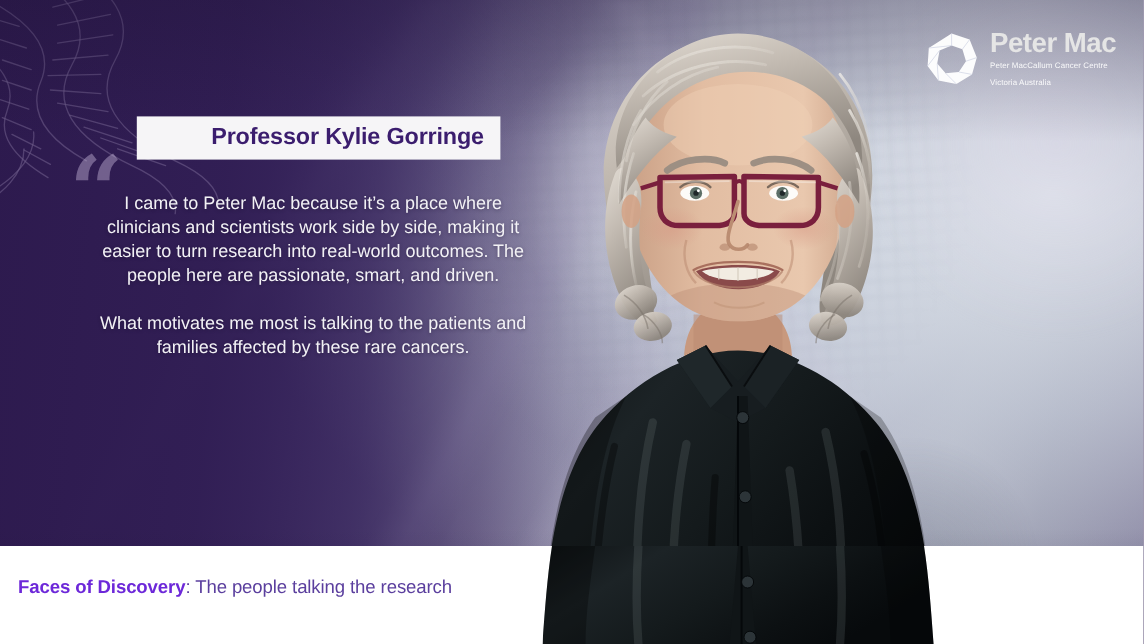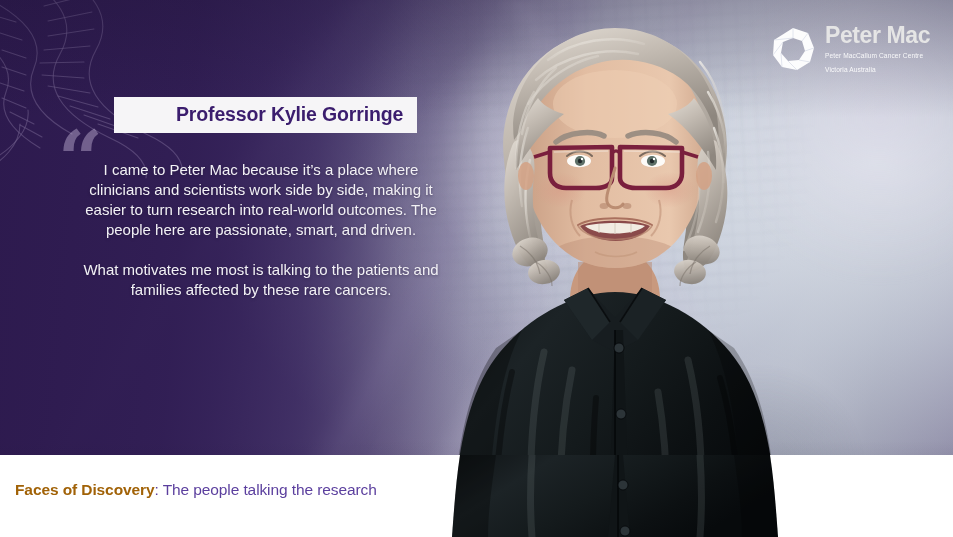--- a/index.html
+++ b/index.html
@@ -188,21 +188,21 @@
   .bottom-text {
     position: absolute;
     left: 15px; top: 26px;
     font-size: 15.5px;
     color: #5b3f9e;
     letter-spacing: -0.1px;
     white-space: nowrap;
   }
   .bottom-strong {
     font-weight: bold;
-    color: #a16207;
+    color: #6d28d9;
   }
   
   .portrait-overlap {
     position: absolute;
     left: 452px; bottom: 0;
     width: 452px; height: 82px;
     overflow: hidden;
     pointer-events: none;
   }
 </style>

